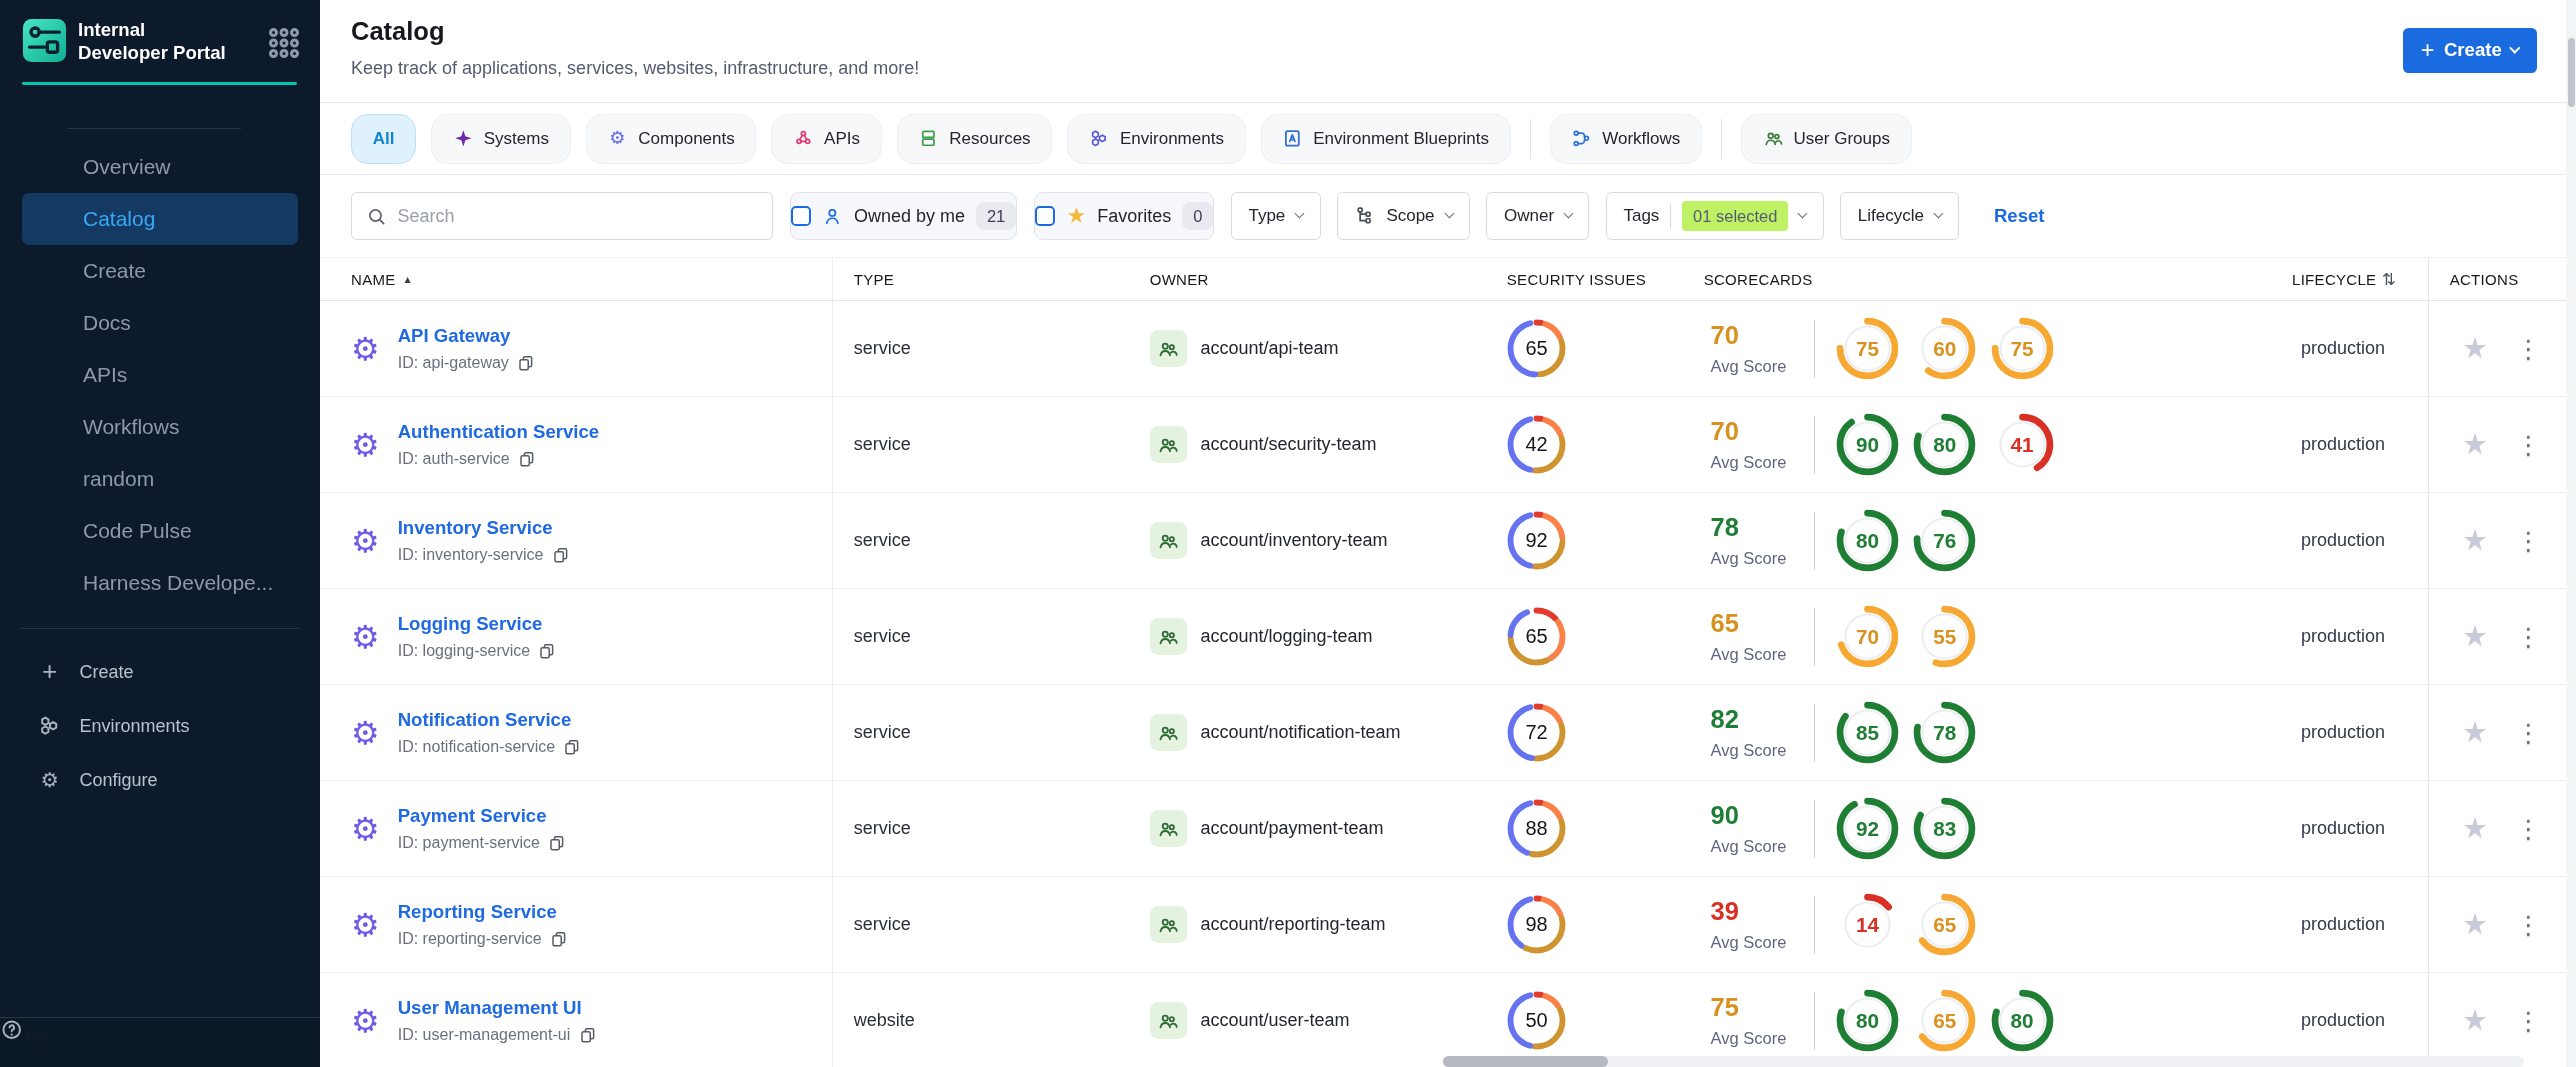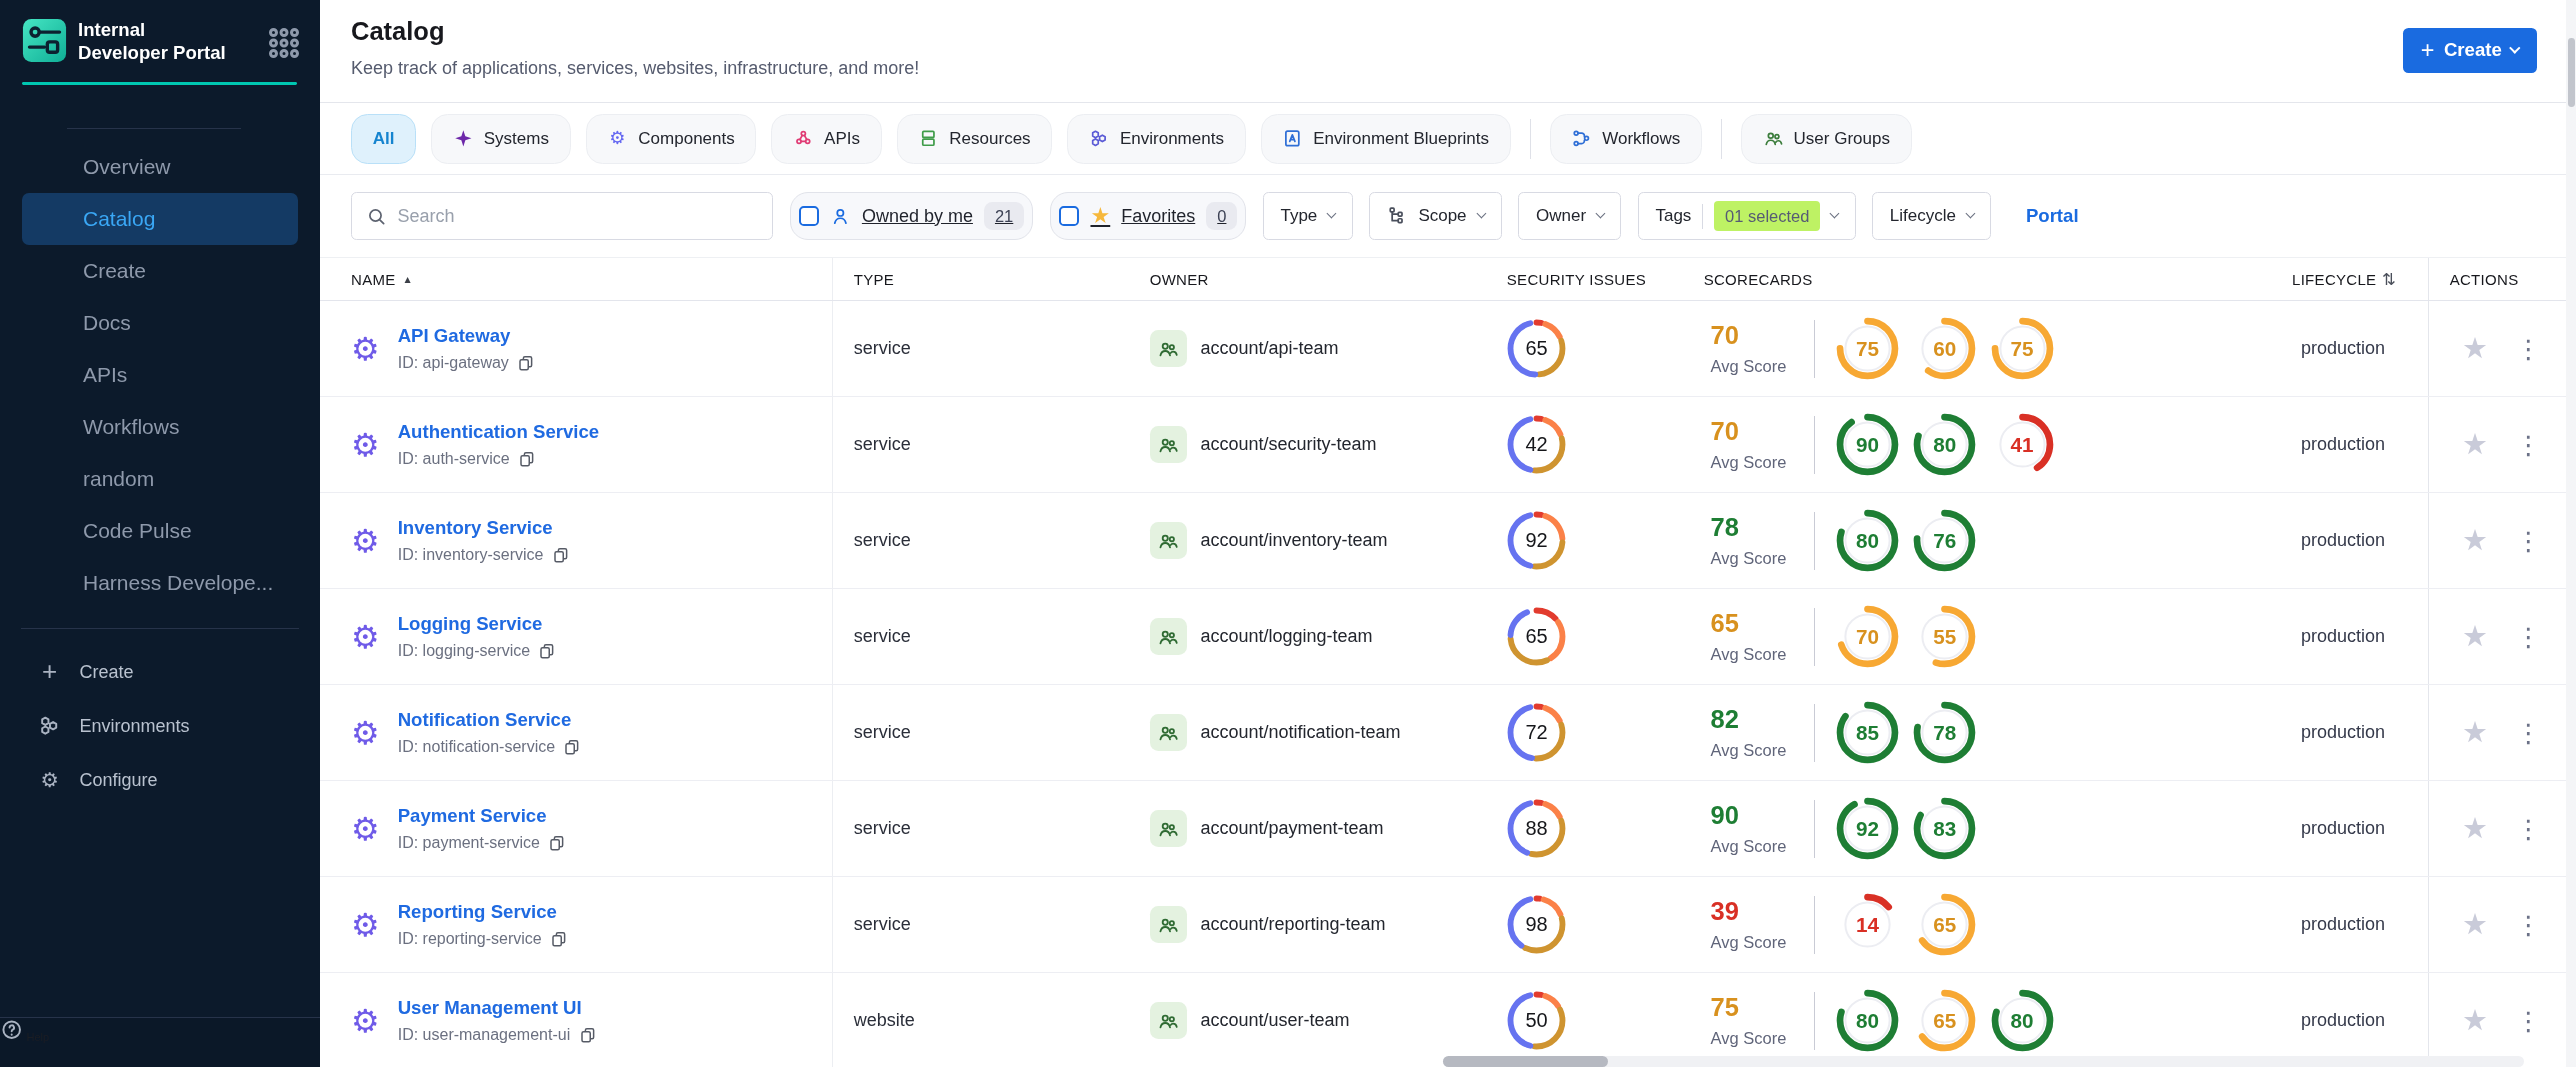--- a/index.html
+++ b/index.html
@@ -57,22 +57,22 @@
 
   
   .filters { height:83px; display:flex; align-items:center; gap:16.5px; padding-left:31px;
     border-bottom:0.7px solid #eef0f3; }
   .search-box { width:422px; height:48px; border:0.7px solid #d8dae3; border-radius:5.5px;
     display:flex; align-items:center; gap:11px; padding:0 13.8px; background:#fff; }
   .search-box .ico { width:20.7px; height:20.7px; color:#5d6370; }
   .search-box input { border:none; outline:none; font-size:18px; color:#1b1d24; flex:1;
     font-family:inherit; background:transparent; }
   .search-box input::placeholder { color:#99a0ac; }
-  .chk-chip { height:48px; background:#f7f8fb; border:0.7px solid #e1e3ea; border-radius:18px;
-    display:flex; align-items:center; gap:11px; padding:0 8px; font-size:18px; color:#1f222b; cursor:pointer;text-decoration:underline; }
+  .chk-chip { height:48px; background:#f7f8fb; border:0.7px solid #e1e3ea; border-radius:9px;
+    display:flex; align-items:center; gap:11px; padding:0 0; font-size:18px; color:#1f222b; cursor:pointer; }
   .checkbox { width:20.7px; height:20.7px; border:2.1px solid #1a6be0; border-radius:4.8px; background:#fff; }
   .chk-chip .ico { width:20.7px; height:20.7px; color:#1a6be0; }
   .fav-star { color:#f6b83c; font-size:22px; line-height:20.7px; }
   .count-badge { background:#e9eaf0; color:#3c4154; border-radius:8.3px; padding:4.1px 11px; font-size:16.5px; }
   .dd-chip { height:48px; background:#fff; border:0.7px solid #d8dae3; border-radius:5.5px;
     display:flex; align-items:center; gap:11px; padding:0 16.5px; font-size:17px; color:#23262e; cursor:pointer; }
   .dd-chip .ico { width:20.7px; height:20.7px; color:#4a4f5c; }
   .dd-chip .chev { border-color:#6a7080; border-width:1.7px; width:6.9px; height:6.9px; }
   .dd-badge { background:#bef264; color:#565b74; border-radius:4.1px; padding:5.5px 11px; font-size:16.5px; }
   .dd-vline { width:0.7px; height:25px; background:#d8dae3; }
@@ -366,21 +366,21 @@
           <span>Tags</span>
           <span class="dd-vline"></span>
           <span class="dd-badge">01 selected</span>
           <span class="chev"></span>
         </div>
         <div class="dd-chip">
           <span>Lifecycle</span>
           <span class="chev"></span>
         </div>
       </div>
-    <span class="reset-link">Portal</span>
+    <span class="reset-link">Reset</span>
   </div>
 
   <div class="thead grid-row">
     <div class="th th-name">
       <span>NAME</span>
         <span class="sort-asc">▲</span>
     </div>
     <div class="th th-type">
         <span>TYPE</span>
       </div>

